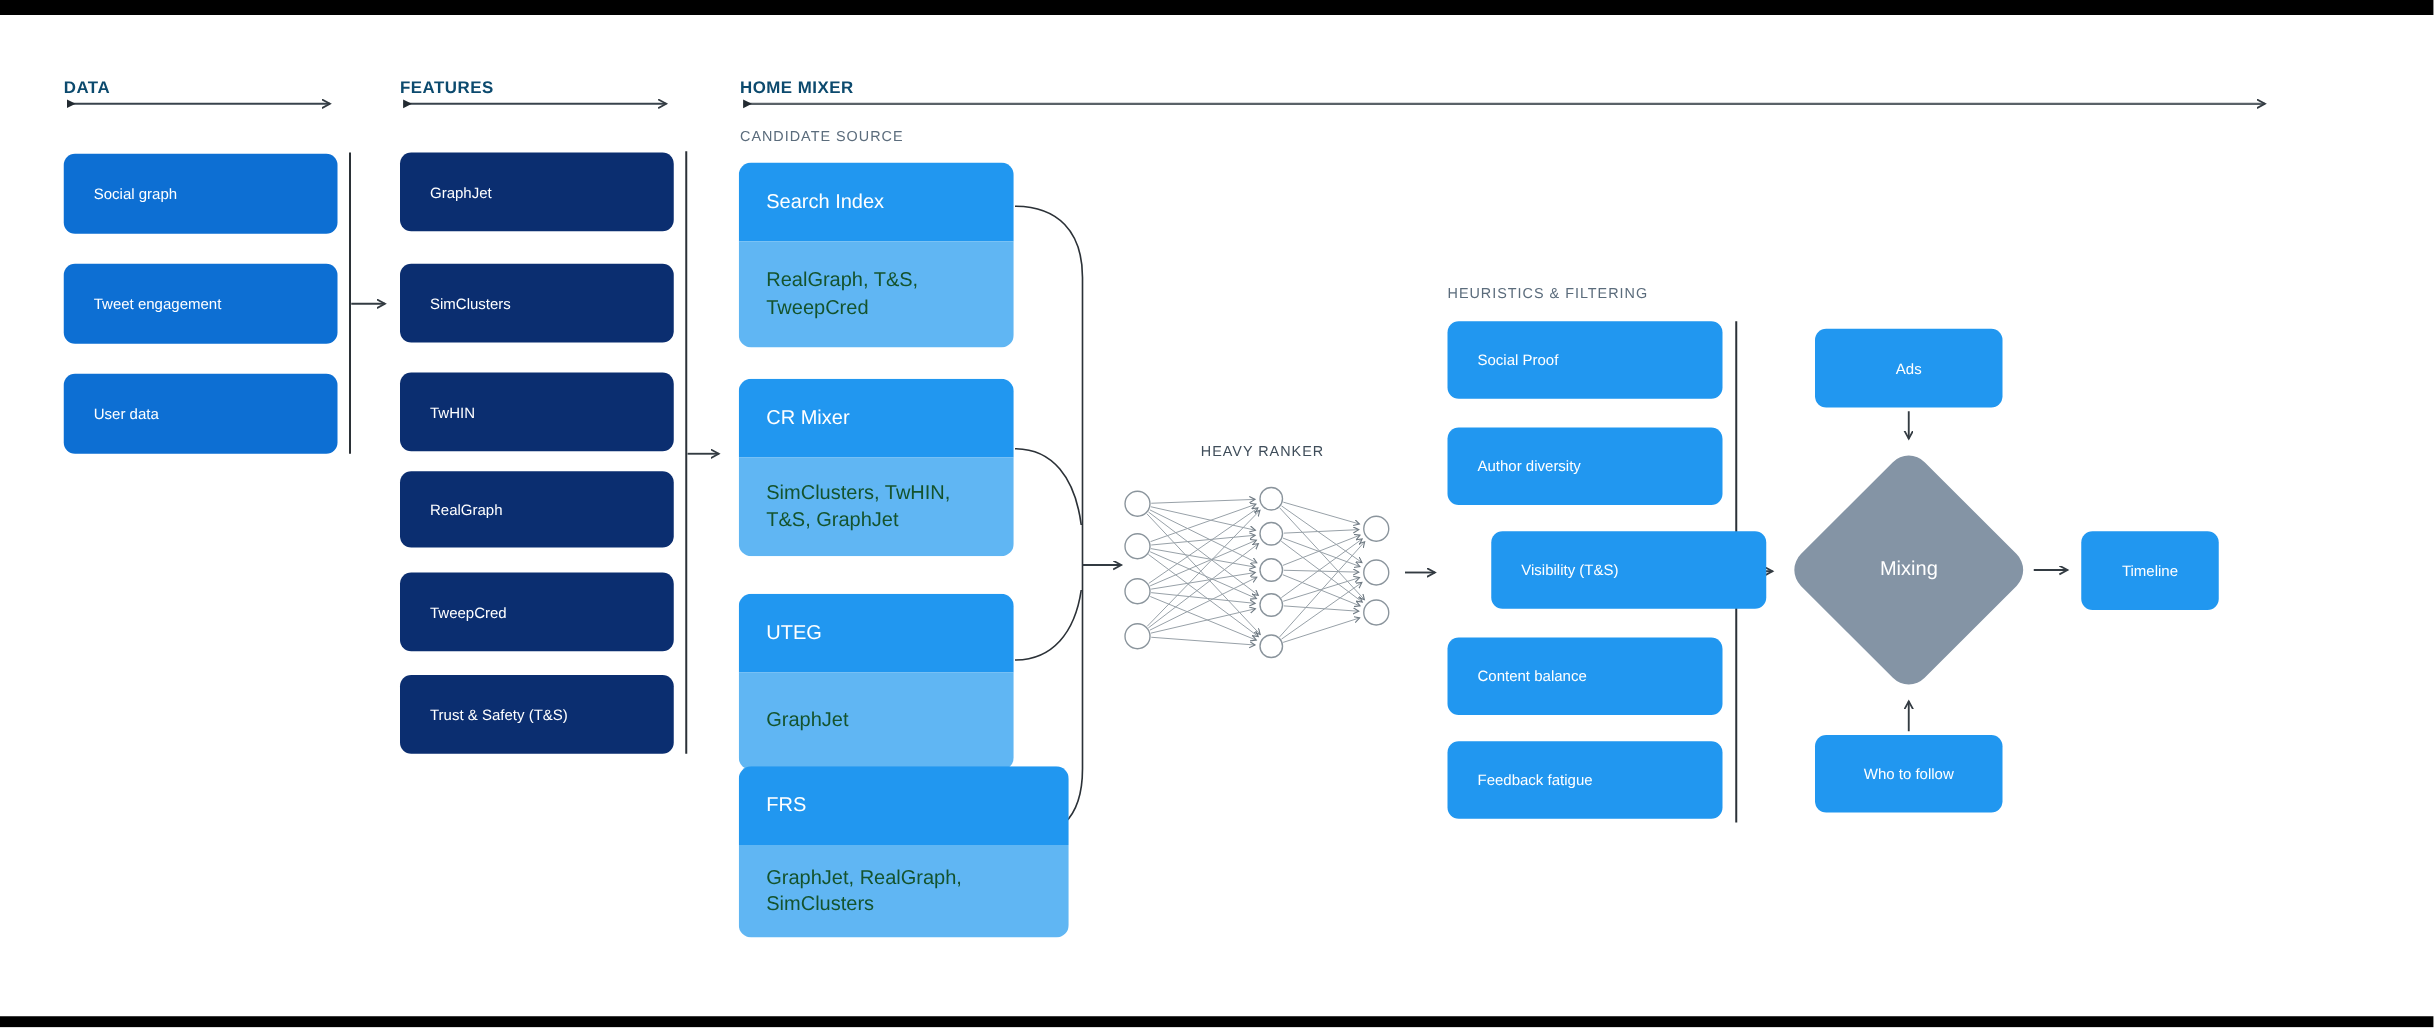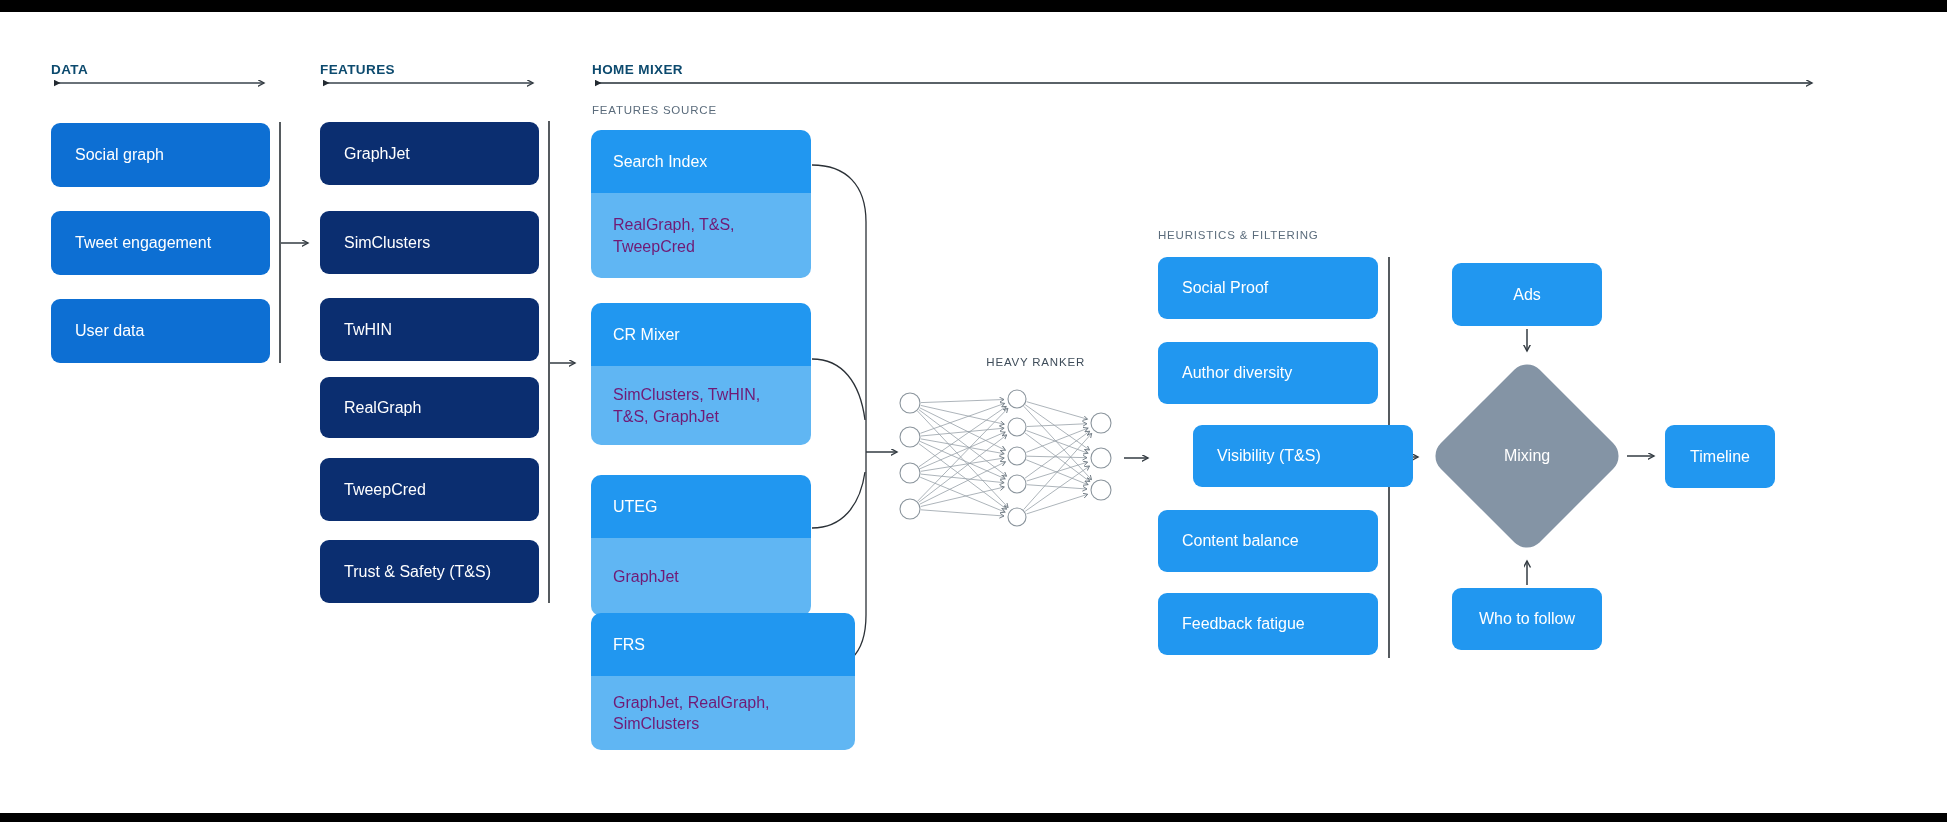--- a/index.html
+++ b/index.html
@@ -3,30 +3,30 @@
 <meta charset="utf-8">
 <style>
   html,body{margin:0;padding:0;background:#fff;}
   body{font-family:"Liberation Sans",sans-serif;}
   #canvas{position:relative;width:1947px;height:822px;background:#ffffff;overflow:hidden;}
   .bar{position:absolute;left:0;width:1947px;background:#000;}
   #svg-layer{position:absolute;left:0;top:0;pointer-events:none;}
   .sec-label{position:absolute;font-size:13.5px;font-weight:bold;color:#0c4a6e;letter-spacing:.4px;white-space:nowrap;}
   .small-label{position:absolute;font-size:11.5px;color:#5b6c7c;letter-spacing:.8px;white-space:nowrap;}
   .hr-label{position:absolute;font-size:11.5px;color:#3f4d5a;letter-spacing:.8px;white-space:nowrap;}
-  .box{position:absolute;border-radius:9px;color:#fff;display:flex;align-items:center;font-size:16px;}
+  .box{position:absolute;border-radius:9px;color:#fff;display:flex;align-items:center;font-size:12px;}
   .box span{padding-left:24px;}
   .data-box{background:#0d6fd3;}
   .feature-box{background:#0b2e70;}
   .heur-box{background:#2197f0;}
   .out-box{background:#2197f0;justify-content:center;}
   .out-box span{padding-left:0;}
   .cand{position:absolute;border-radius:10px;overflow:hidden;display:flex;flex-direction:column;}
   .cand-header{background:#2197f0;height:63px;flex:0 0 63px;display:flex;align-items:center;padding-left:22px;color:#fff;font-size:16px;}
-  .cand-sub{background:#60b6f3;flex:1;display:flex;align-items:center;padding:0 18px 0 22px;color:#701a75;font-size:16px;line-height:1.32;}
+  .cand-sub{background:#60b6f3;flex:1;display:flex;align-items:center;padding:0 18px 0 22px;color:#14532d;font-size:16px;line-height:1.32;}
   .diamond{position:absolute;left:1457px;top:386px;width:140px;height:140px;background:#8494a5;border-radius:18px;transform:rotate(45deg);display:flex;align-items:center;justify-content:center;}
   .diamond span{transform:rotate(-45deg);color:#fff;font-size:16px;}
 </style>
 </head>
 <body>
 
 <div id="canvas">
 
   <div class="bar" style="top:0;height:12px;"></div>
   <div class="bar" style="top:813px;height:9px;"></div>
@@ -112,22 +112,22 @@
         <circle cx="1017" cy="517" r="9" fill="#ffffff" stroke="#8a949c" stroke-width="1.1"></circle>
         <circle cx="1101" cy="423" r="10" fill="#ffffff" stroke="#8a949c" stroke-width="1.1"></circle>
         <circle cx="1101" cy="458" r="10" fill="#ffffff" stroke="#8a949c" stroke-width="1.1"></circle>
         <circle cx="1101" cy="490" r="10" fill="#ffffff" stroke="#8a949c" stroke-width="1.1"></circle>
       </g>
   </svg>
 
   <div class="sec-label" style="left:51px;top:62px;">DATA</div>
   <div class="sec-label" style="left:320px;top:62px;">FEATURES</div>
   <div class="sec-label" style="left:592px;top:62px;">HOME MIXER</div>
-  <div class="small-label" style="left:592px;top:104px;">FEATURES SOURCE</div>
-  <div class="hr-label" style="left:935px;top:356px;width:150px;text-align:right;">HEAVY RANKER</div>
+  <div class="small-label" style="left:592px;top:104px;">CANDIDATE SOURCE</div>
+  <div class="hr-label" style="left:935px;top:356px;width:150px;text-align:center;">HEAVY RANKER</div>
   <div class="small-label" style="left:1158px;top:229px;">HEURISTICS &amp; FILTERING</div>
 
   <div class="box data-box" style="left:51px;top:123px;width:219px;height:64px;">
       <span>Social graph</span>
     </div>
   <div class="box data-box" style="left:51px;top:211px;width:219px;height:64px;">
       <span>Tweet engagement</span>
     </div>
   <div class="box data-box" style="left:51px;top:299px;width:219px;height:64px;">
       <span>User data</span>

